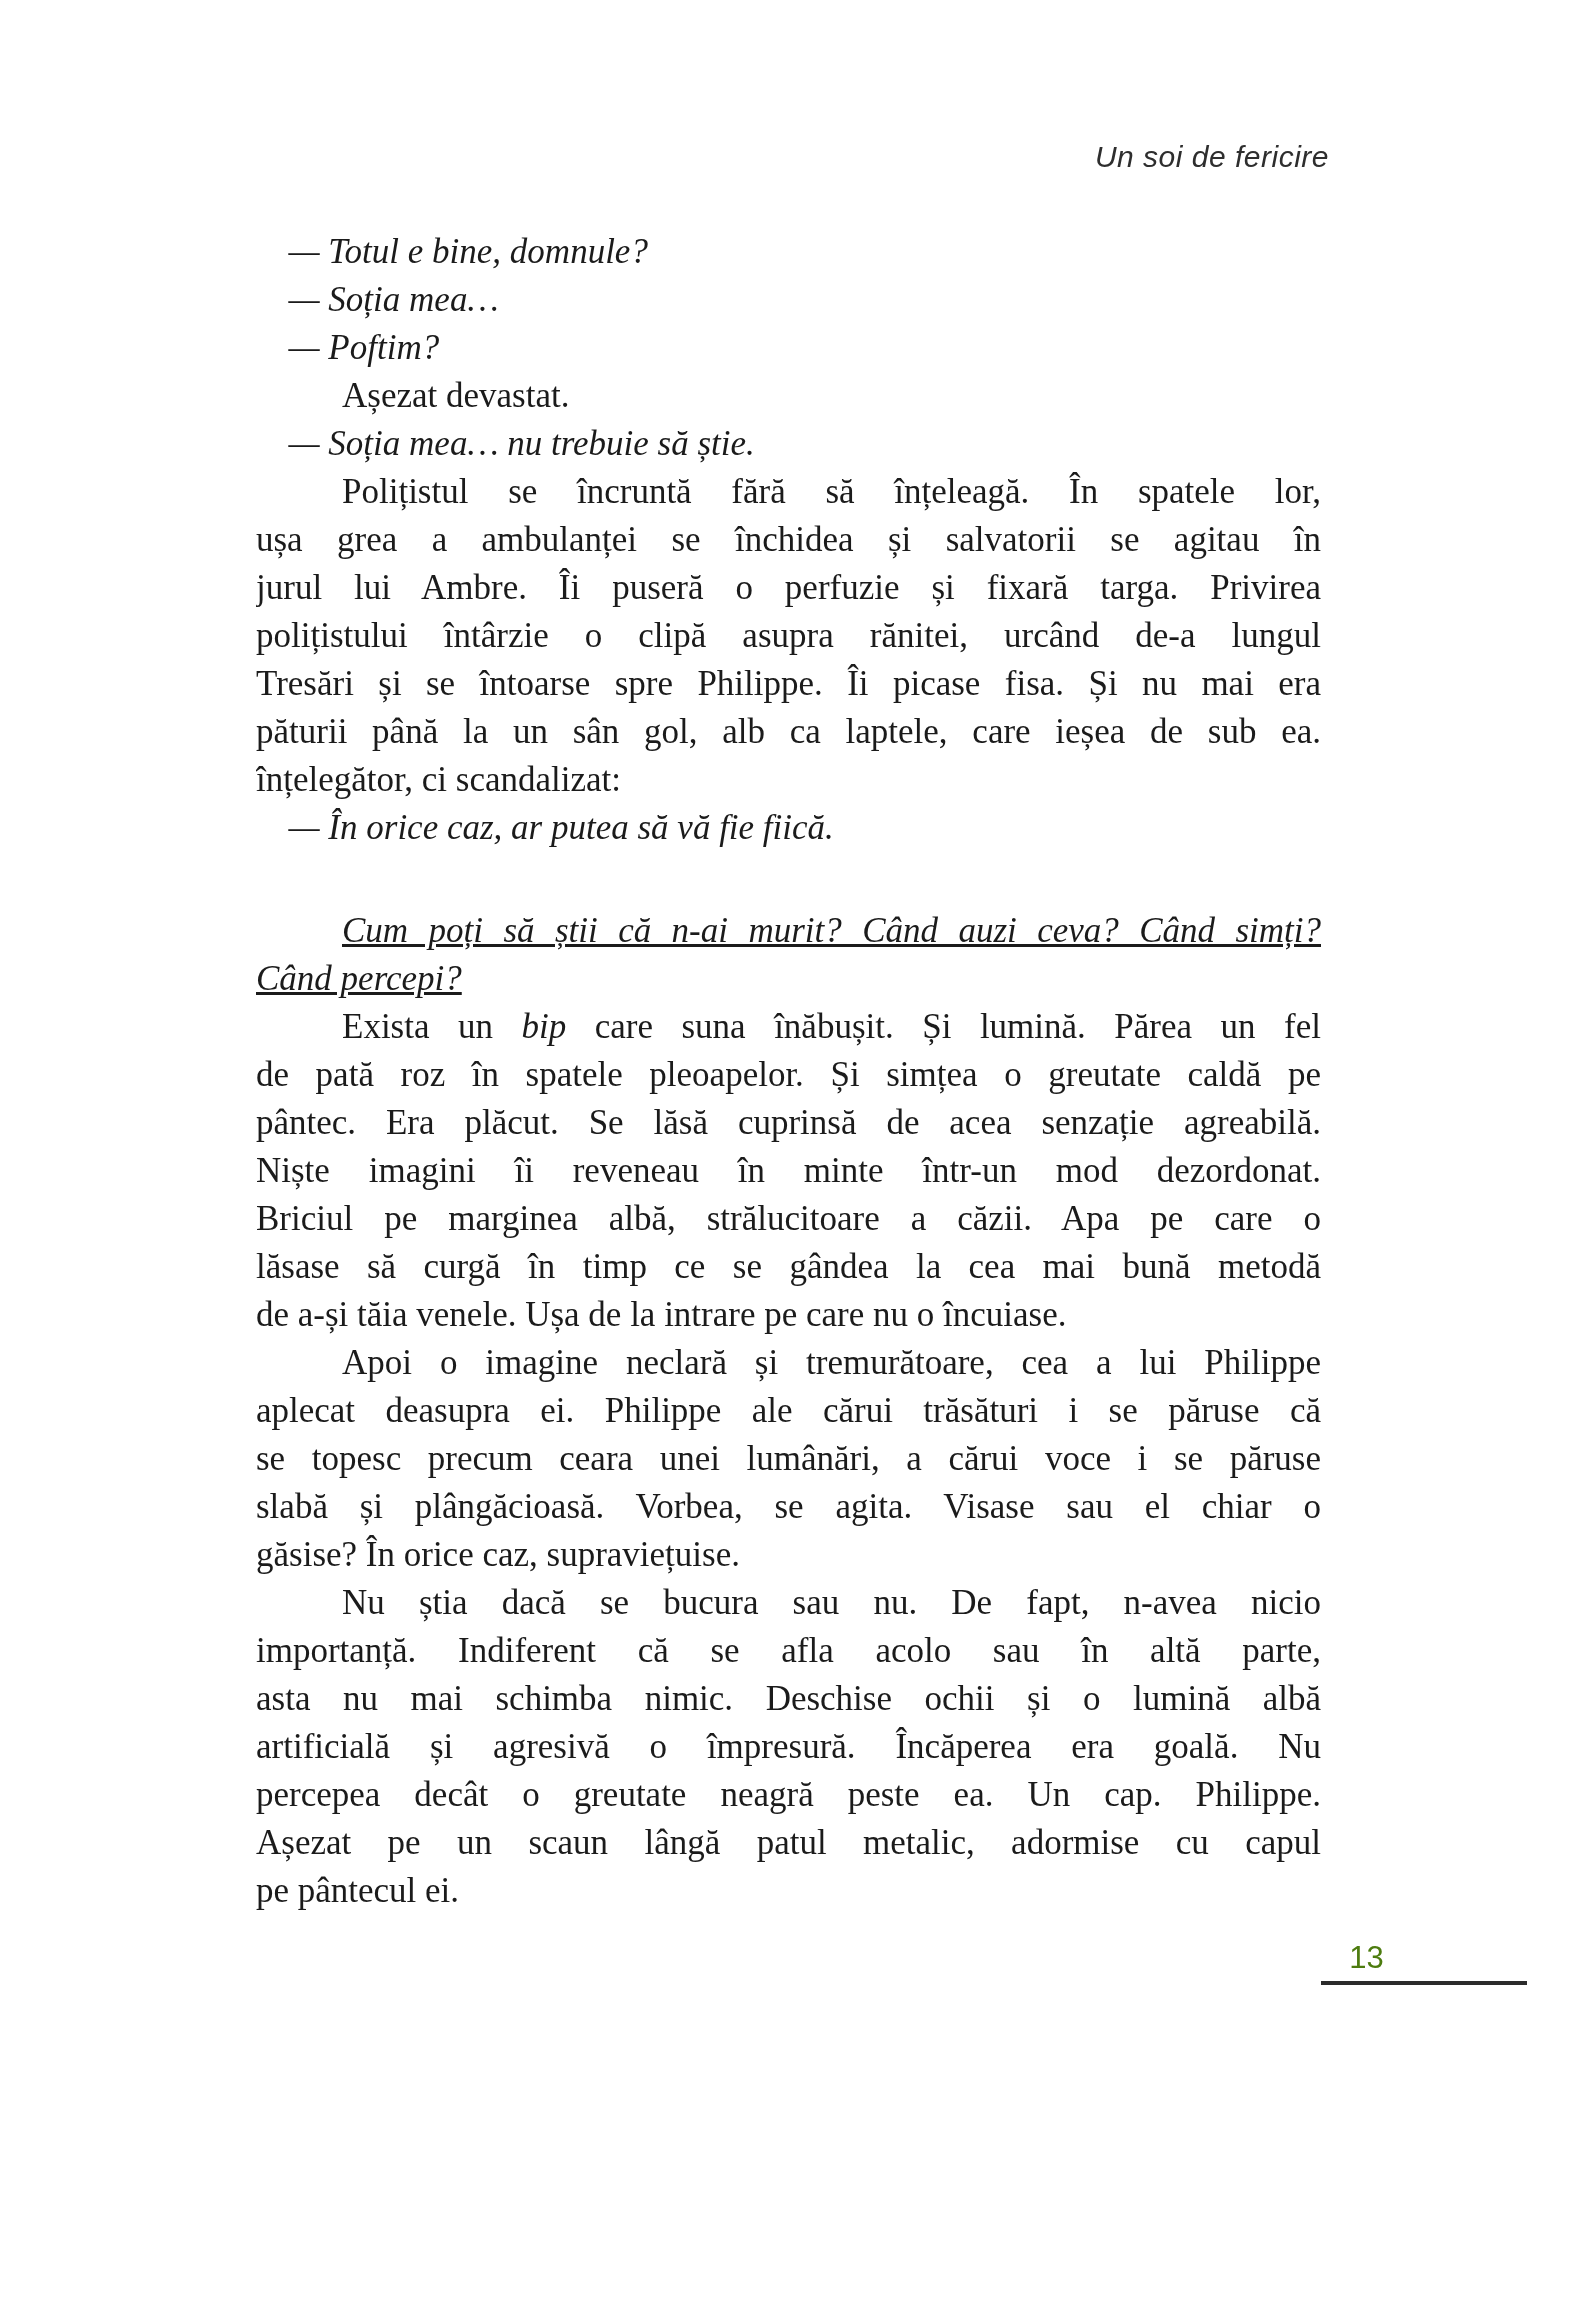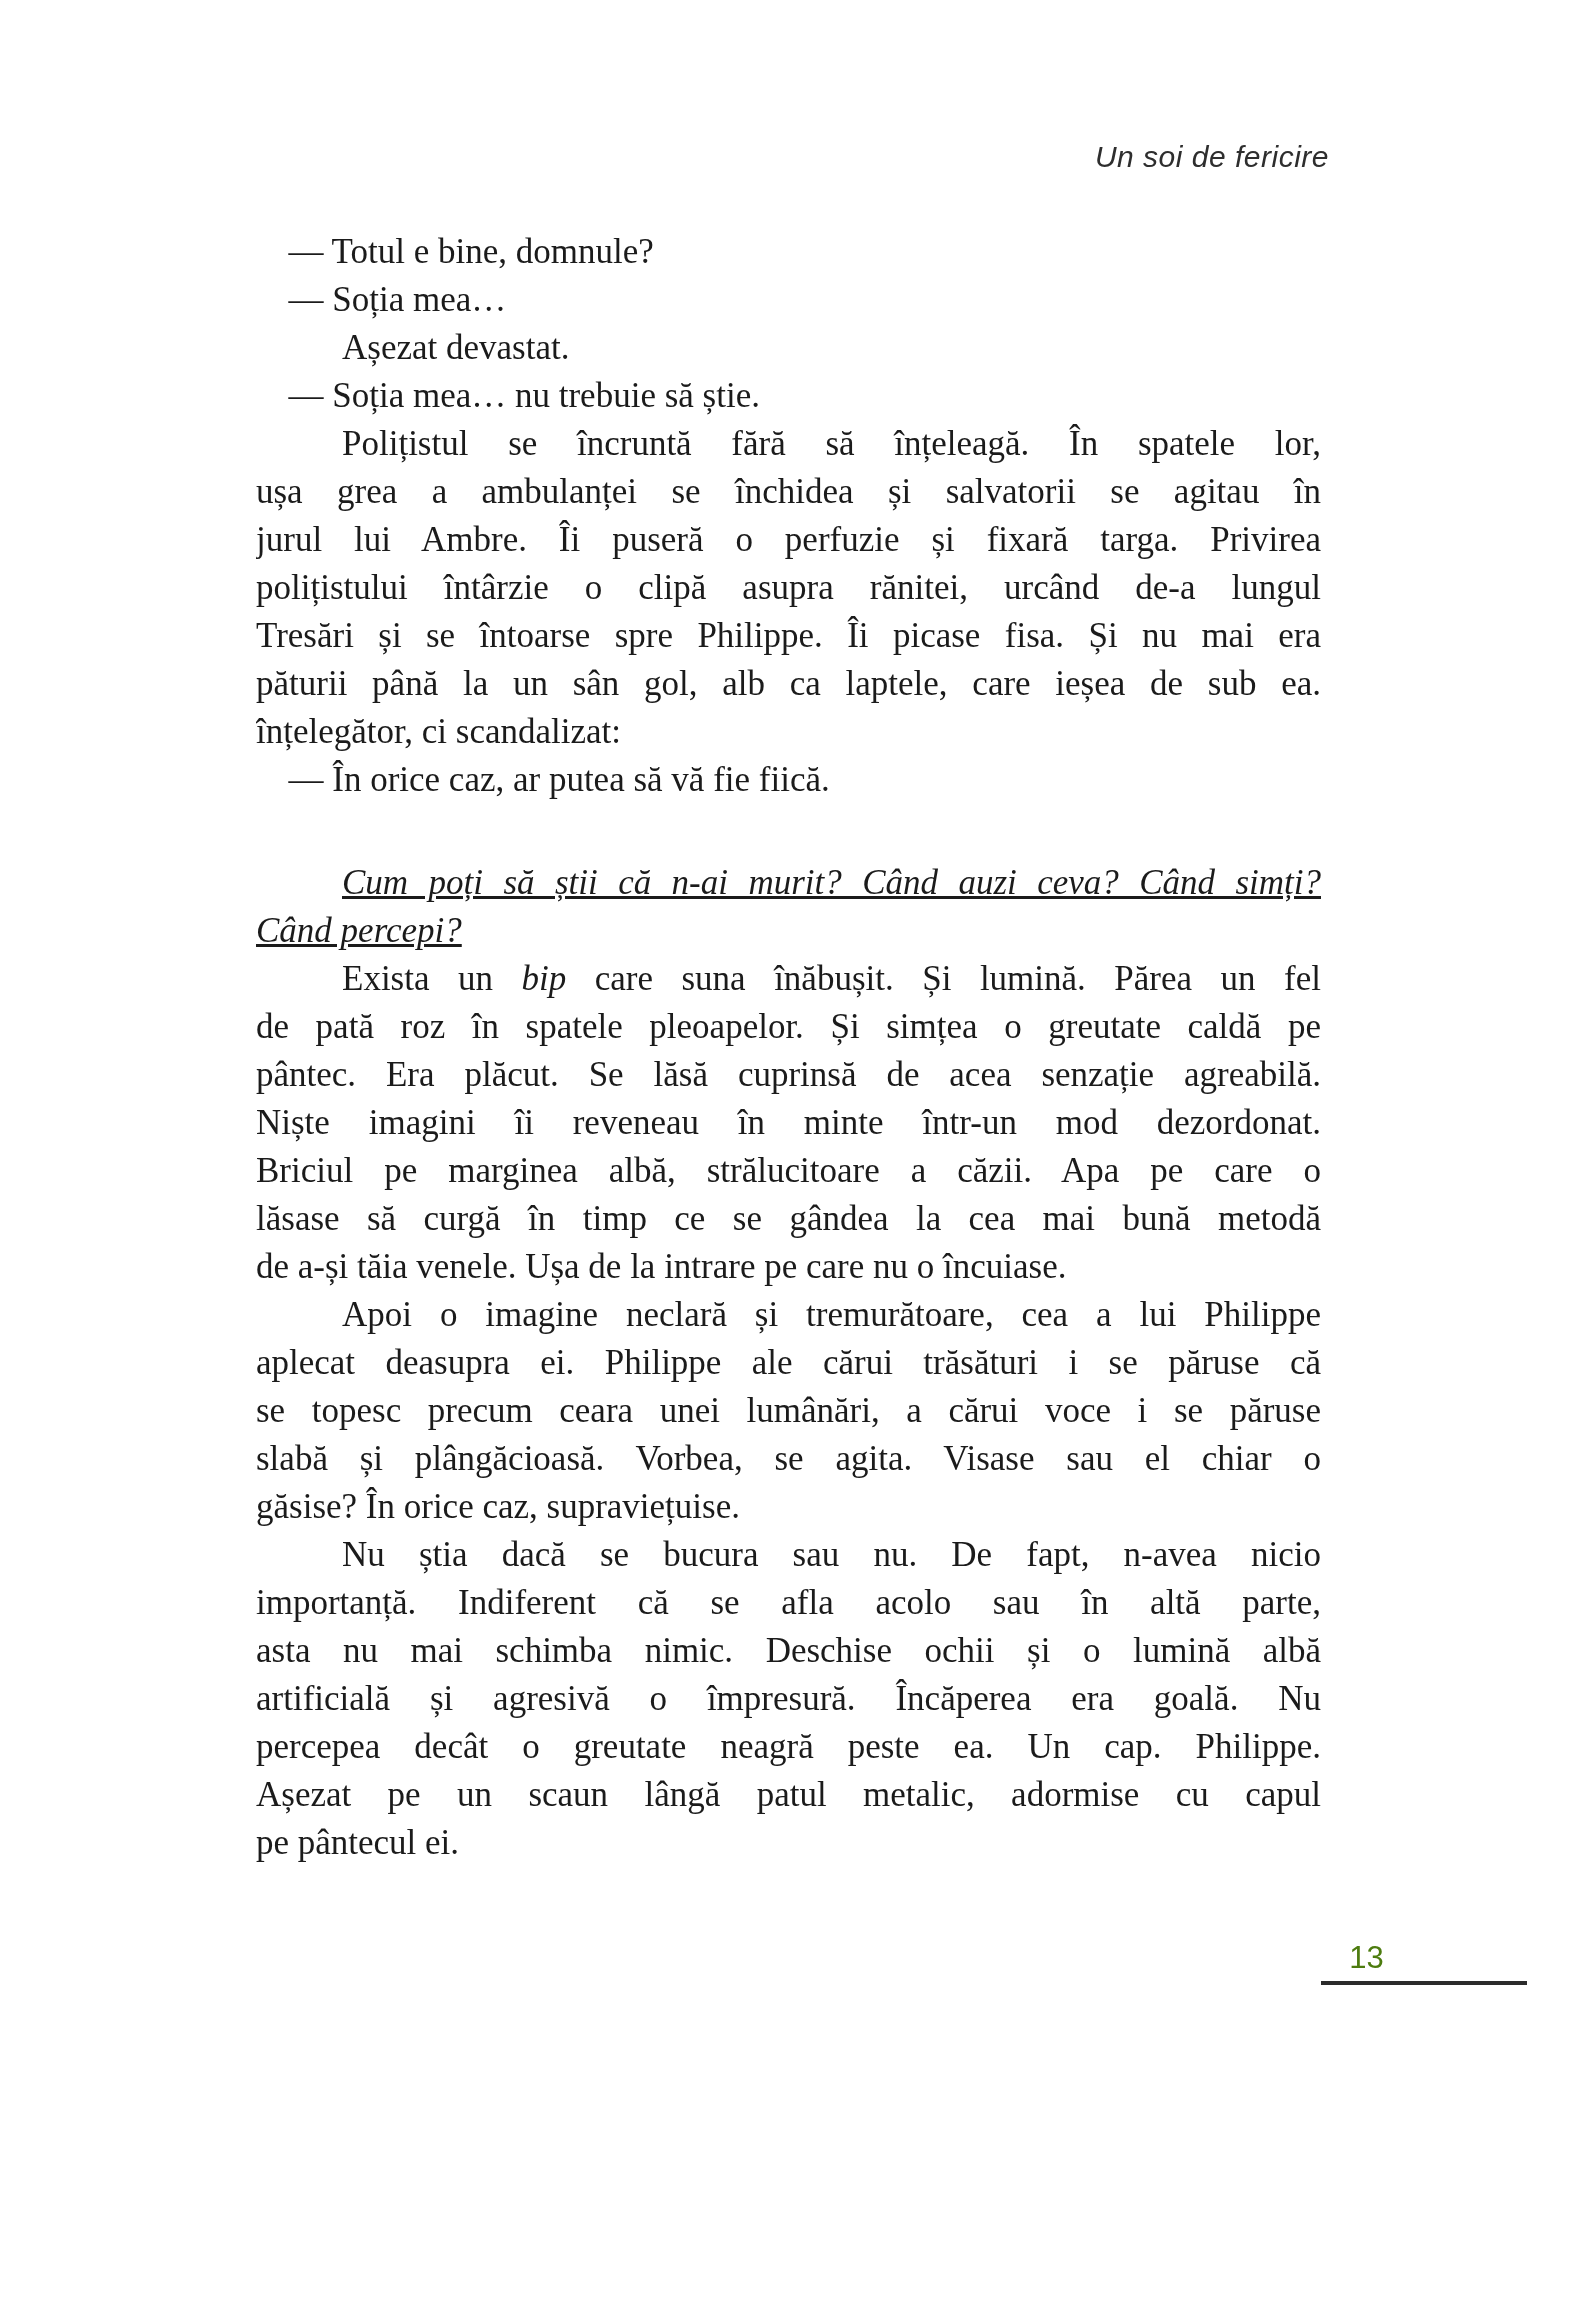--- a/index.html
+++ b/index.html
@@ -39,21 +39,21 @@
   .line {
     height: 48px;
     overflow: hidden;
     text-align: left;
     white-space: normal;
   }
   .line.just {
     text-align: justify;
     text-align-last: justify;
   }
-  .para.dialogue > .line.first { padding-left: 32.5px; }
+  .para.dialogue > .line.first { padding-left: 32.5px; font-style: italic; }
   .para.plain   > .line.first { padding-left: 86px; }
   .para.italic  > .line.first { padding-left: 86px; }
   .para.italic {
     font-style: italic;
     margin-top: 55px;
     text-decoration: underline;
   }
   .page-number {
     position: absolute;
     top: 1940px;
@@ -77,20 +77,23 @@
 <body>
 
 <div class="running-header">Un soi de fericire</div>
 
 <div class="text-block" id="text-block">
     <div class="para dialogue">
       <div class="line first">— Totul e bine, domnule?</div>
     </div>
     <div class="para dialogue">
       <div class="line first">— Soția mea…</div>
+    </div>
+    <div class="para dialogue">
+      <div class="line first">— Poftim?</div>
     </div>
     <div class="para plain">
       <div class="line first">Așezat devastat.</div>
     </div>
     <div class="para dialogue">
       <div class="line first">— Soția mea… nu trebuie să știe.</div>
     </div>
     <div class="para plain">
       <div class="line first just">Polițistul se încruntă fără să înțeleagă. În spatele lor,</div>
       <div class="line just">ușa grea a ambulanței se închidea și salvatorii se agitau în</div>

